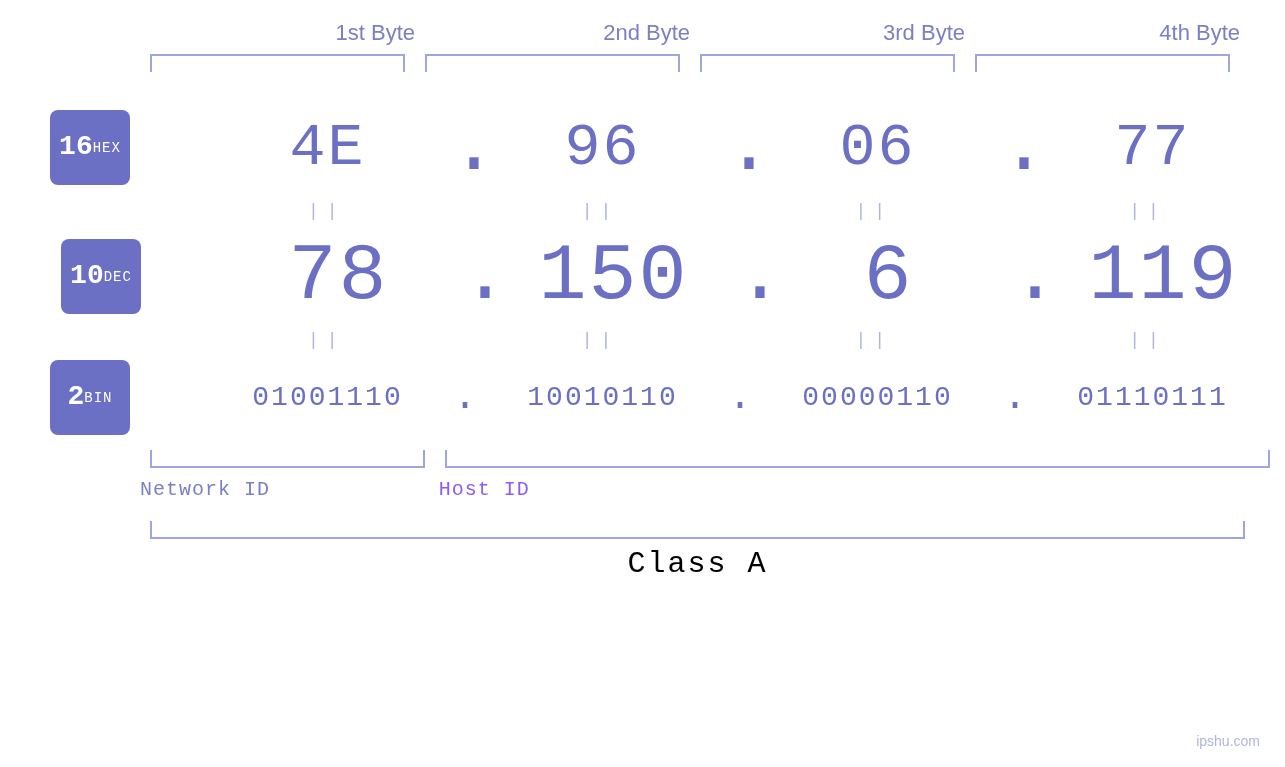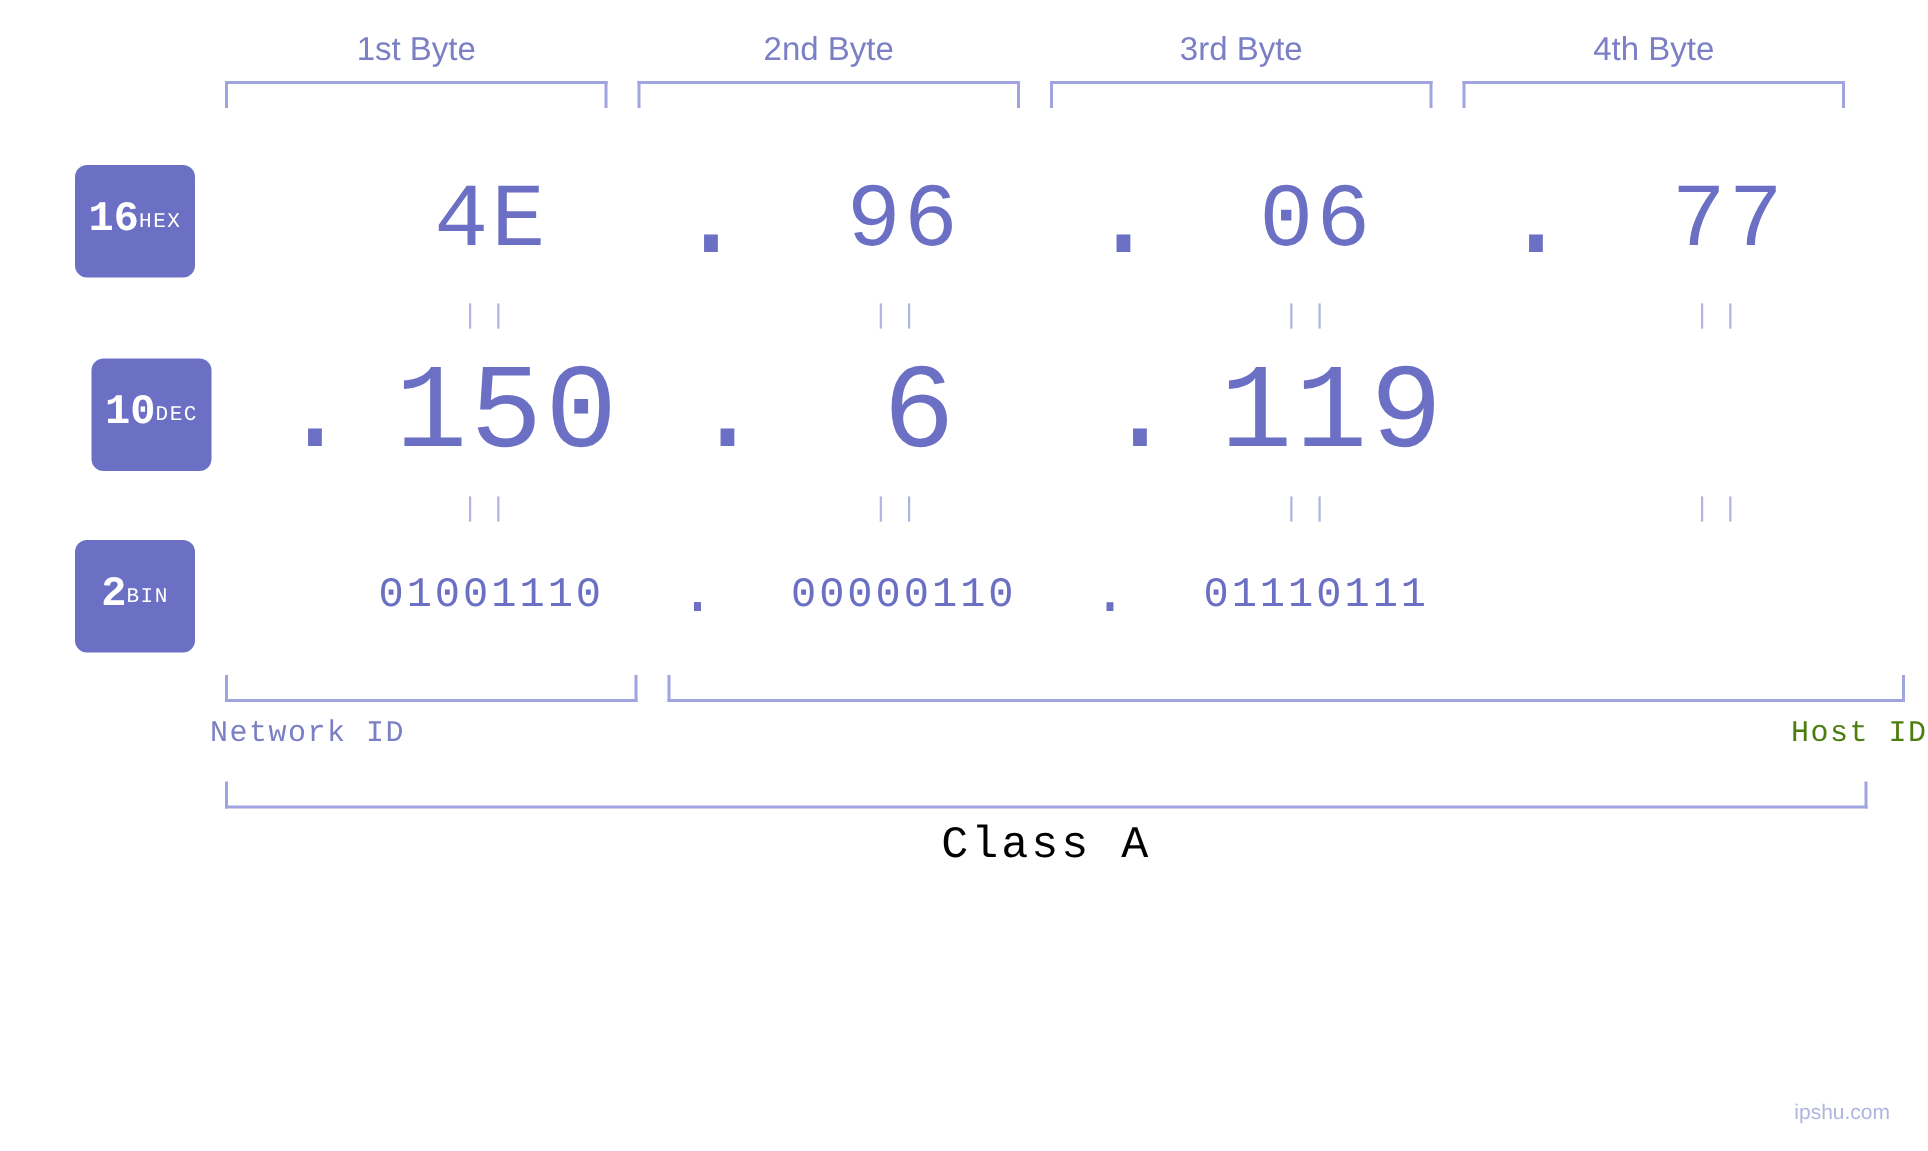--- a/index.html
+++ b/index.html
@@ -30,21 +30,21 @@
     
     .byte-headers {
       display: flex;
       margin-left: 140px;
       margin-top: 20px;
       margin-bottom: 0px;
     }
 
     .byte-header {
       width: 275px;
-      text-align: center;
+      text-align: right;
       color: #7b7fc4;
       font-size: 22px;
       font-family: Arial, sans-serif;
     }
 
     
     .bracket-row {
       display: flex;
       margin-left: 140px;
       margin-top: 8px;
@@ -189,22 +189,22 @@
     .network-id-label {
       width: 300px;
       text-align: left;
       color: #7b7fc4;
       font-size: 20px;
       letter-spacing: 1px;
     }
 
     .host-id-label {
       width: 850px;
-      text-align: right;
-      color: #4d7c0f;
+      text-align: left;
+      color: #8b5cf6;
       font-size: 20px;
       letter-spacing: 1px;
     }
 
     
     .class-section {
       margin-left: 140px;
       margin-top: 20px;
     }
 
@@ -310,20 +310,23 @@
     <div class="eq-cell">||</div>
     <div class="eq-cell">||</div>
   </div>
 
   <div class="content-area dec-row">
     <div class="base-label">
       <span class="base-num">10</span>
       <span class="base-name">DEC</span>
     </div>
     <div class="values-row">
+      <div class="byte-value">
+        <span class="byte-num large">78</span>
+      </div>
       <span class="dot-separator">.</span>
       <div class="byte-value">
         <span class="byte-num large">150</span>
       </div>
       <span class="dot-separator">.</span>
       <div class="byte-value">
         <span class="byte-num large">6</span>
       </div>
       <span class="dot-separator">.</span>
       <div class="byte-value">
@@ -342,20 +345,23 @@
   <div class="content-area bin-row">
     <div class="base-label">
       <span class="base-num">2</span>
       <span class="base-name">BIN</span>
     </div>
     <div class="values-row">
       <div class="byte-value">
         <span class="byte-num bin-num">01001110</span>
       </div>
       <span class="dot-separator" style="font-size:40px">.</span>
+      <div class="byte-value">
+        <span class="byte-num bin-num">10010110</span>
+      </div>
       <span class="dot-separator" style="font-size:40px">.</span>
       <div class="byte-value">
         <span class="byte-num bin-num">00000110</span>
       </div>
       <span class="dot-separator" style="font-size:40px">.</span>
       <div class="byte-value">
         <span class="byte-num bin-num">01110111</span>
       </div>
     </div>
   </div>

